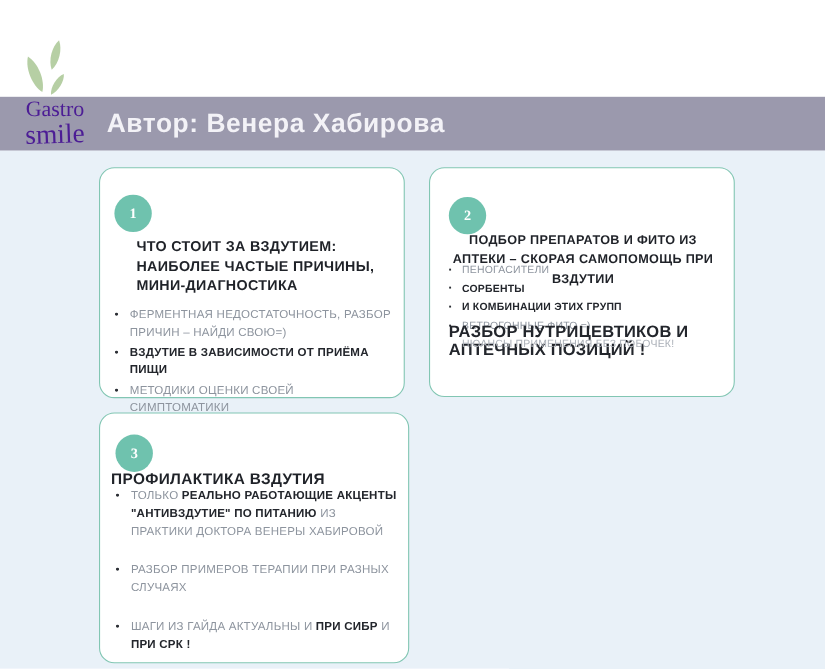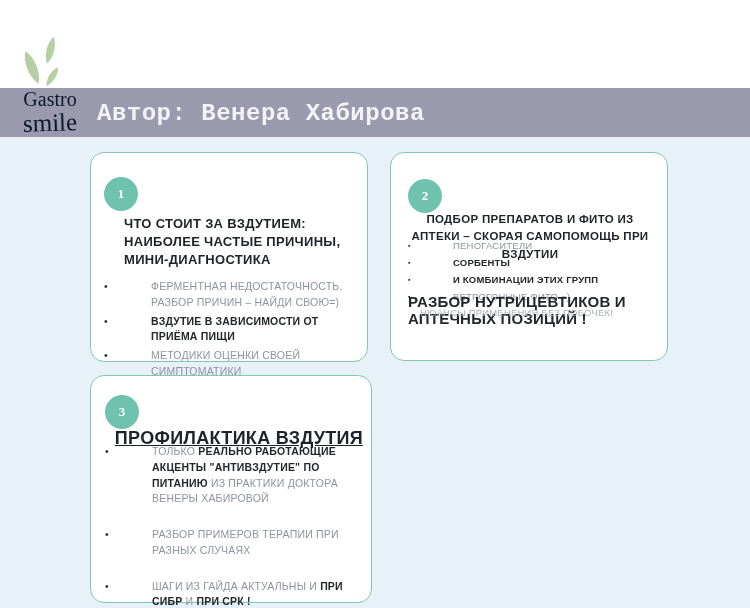--- a/index.html
+++ b/index.html
@@ -13,27 +13,27 @@
   .header{position:absolute;left:0;top:0;width:750px;height:88px;background:#ffffff;}
   .page-title{
     position:absolute;left:0;top:13px;width:750px;text-align:center;
     font-size:25px;font-weight:800;color:#1f2125;letter-spacing:1.5px;
   }
   .logo-leaves{position:absolute;left:20px;top:34px;width:46px;height:56px;}
   
   .banner{position:absolute;left:0;top:88px;width:750px;height:49px;background:#9b99ad;}
   .logo-text{
     position:absolute;left:4px;top:1px;width:92px;text-align:center;
-    font-family:"Liberation Serif",serif;color:#0f172a;line-height:1;
+    font-family:"Liberation Serif",serif;color:#4c1d95;line-height:1;
   }
   .logo-line1{font-size:20px;display:block;}
   .logo-line2{font-size:25px;display:block;margin-top:1px;transform:rotate(-2deg);}
   .banner-author{
     position:absolute;left:97px;top:50%;transform:translateY(-50%);
-    font-family:Liberation Mono, monospace;font-weight:700;
+    font-family:Liberation Sans, sans-serif;font-weight:700;
     font-size:24px;color:#f3f2f7;letter-spacing:0.5px;
   }
   
   .content{position:absolute;left:0;top:137px;width:750px;height:471px;background:#e9f1f8;}
   .card{
     position:absolute;background:#ffffff;border:1.5px solid #82c6b3;border-radius:14px;
     box-sizing:border-box;
   }
   .card-1{left:90px;top:15px;width:278px;height:210px;}
   .card-2{left:390px;top:15px;width:278px;height:209px;}
@@ -44,26 +44,26 @@
     display:flex;align-items:center;justify-content:center;
   }
   .card-1 .num-circle{left:13px;top:24px;}
   .card-2 .num-circle{left:17px;top:26px;}
   .card-3 .num-circle{left:14px;top:19px;}
   .card-title{
     position:absolute;font-weight:800;color:#1f2228;letter-spacing:0.3px;line-height:1.4;
   }
   .card-1 .card-title{left:13px;top:62px;width:252px;font-size:13px;text-align:left;margin-left:20px;}
   .card-2 .card-title{left:10px;top:58px;width:258px;font-size:11.5px;text-align:center;line-height:1.5;}
-  .card-3 .card-title{left:10px;top:50px;width:262px;font-size:18px;text-align:right;text-decoration:underline;}
+  .card-3 .card-title{left:10px;top:50px;width:262px;font-size:14px;text-align:left;}
   .bullets{position:absolute;list-style:none;margin:0;padding:0;}
   .card-1 .bullets{left:13px;top:126px;width:252px;}
   .card-2 .bullets{left:17px;top:86px;width:250px;}
   .card-3 .bullets{left:14px;top:68px;width:256px;}
-  .bullet{display:flex;margin:0 0 3px 0;gap:33px;}
+  .bullet{display:flex;margin:0 0 3px 0;}
   .card-3 .bullet{margin:0 0 20px 0;}
   .bullet .marker{flex:0 0 14px;color:#2b2e34;}
   .card-1 .bullet,.card-3 .bullet{font-size:10.5px;line-height:1.5;letter-spacing:0.2px;}
   .card-2 .bullet{font-size:9.5px;line-height:1.45;letter-spacing:0.2px;}
   .card-2 .bullet .marker{flex:0 0 12px;font-size:7px;line-height:2;}
   .seg-gray{color:#8d949e;font-weight:400;}
   .seg-bold{color:#23262c;font-weight:800;}
   .card2-footer-bold{
     position:absolute;left:17px;top:140px;width:250px;
     font-size:15px;font-weight:800;color:#23262c;letter-spacing:0.2px;

